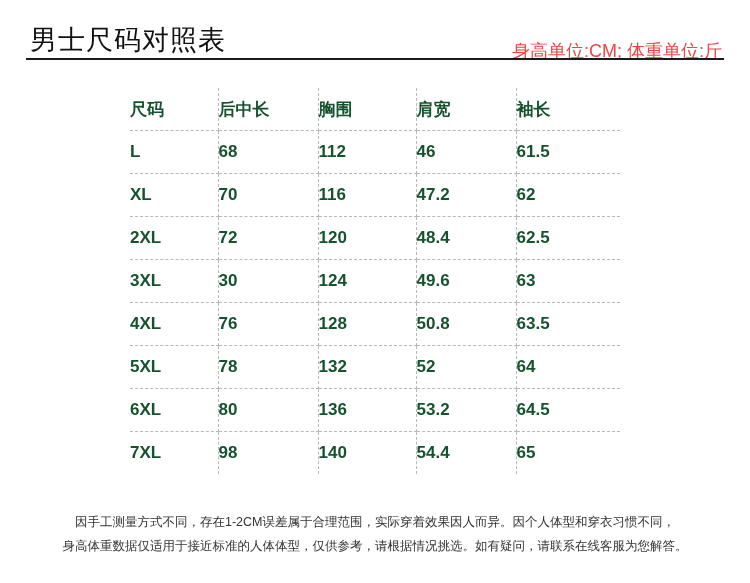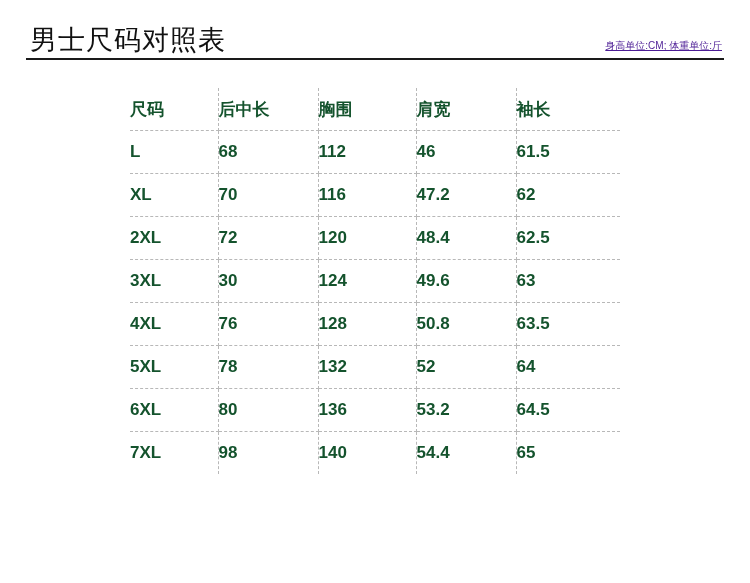--- a/index.html
+++ b/index.html
@@ -34,22 +34,22 @@
     font-size: 27px;
     font-weight: normal;
     letter-spacing: 1px;
     color: #111111;
     white-space: nowrap;
   }
   .unit-note {
     position: absolute;
     right: 28px;
     top: 17px;
-    font-size: 10px;
-    color: #4c1d95;
+    font-size: 18px;
+    color: #ef4444;
     white-space: nowrap;
     text-decoration: underline;
   }
   .title-rule {
     position: absolute;
     left: 26px;
     top: 58px;
     width: 698px;
     height: 2px;
     background: #1a1a1a;
@@ -184,14 +184,18 @@
       <tr>
         <td>7XL</td>
         <td>98</td>
         <td>140</td>
         <td>54.4</td>
         <td>65</td>
       </tr>
     </tbody>
   </table>
 
+  <div class="footer-notes">
+    <div class="footer-line">因手工测量方式不同，存在1-2CM误差属于合理范围，实际穿着效果因人而异。因个人体型和穿衣习惯不同，</div>
+    <div class="footer-line">身高体重数据仅适用于接近标准的人体体型，仅供参考，请根据情况挑选。如有疑问，请联系在线客服为您解答。</div>
+  </div>
 
 </div>
 
 </body></html>

